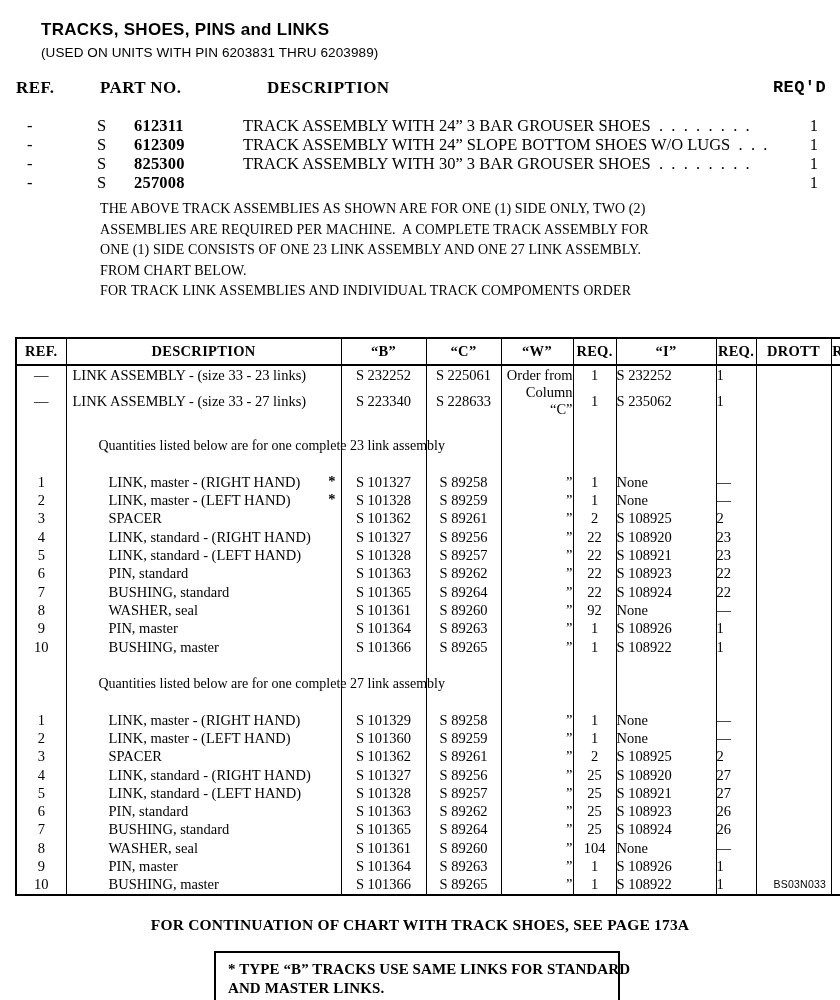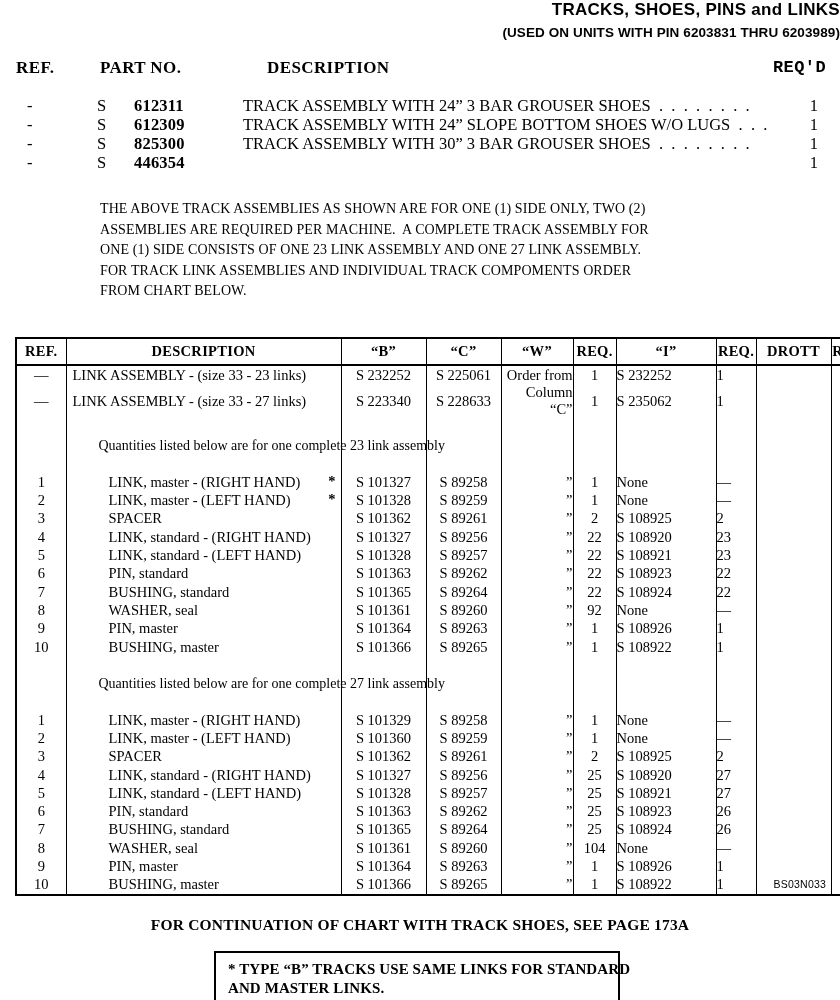--- a/index.html
+++ b/index.html
@@ -11,32 +11,33 @@
     width: 840px;
     height: 1000px;
     position: relative;
     font-family: "Liberation Serif", serif;
     color: #000000;
     overflow: hidden;
   }
 
   
   .title-block {
-    text-align: right;
-    padding-top: 0;
+    text-align: left;
+    padding-top: 20px;
+    margin-left: 41px;
   }
   .doc-title {
     font-family: "Liberation Sans", sans-serif;
     font-weight: bold;
     font-size: 17px;
     letter-spacing: 0.3px;
   }
   .doc-subtitle {
     font-family: "Liberation Sans", sans-serif;
-    font-weight: bold;
+    font-weight: normal;
     font-size: 13.5px;
     margin-top: 5px;
     letter-spacing: 0.1px;
   }
 
   
   .toplist {
     margin-top: 18px;
     width: 840px;
   }
@@ -200,32 +201,32 @@
       <div class="tl-row">
         <span class="tl-ref">-</span>
         <span class="tl-s">S</span>
         <span class="tl-num">825300</span>
         <span class="tl-desc">TRACK ASSEMBLY WITH 30” 3 BAR GROUSER SHOES  .  .  .  .  .  .  .  .</span>
         <span class="tl-qty">1</span>
       </div>
       <div class="tl-row">
         <span class="tl-ref">-</span>
         <span class="tl-s">S</span>
-        <span class="tl-num">446354</span>
+        <span class="tl-num">257008</span>
         <span class="tl-qty">1</span>
       </div>
     </div>
 </div>
 
 <div class="para">
   <div>THE ABOVE TRACK ASSEMBLIES AS SHOWN ARE FOR ONE (1) SIDE ONLY, TWO (2)</div>
   <div>ASSEMBLIES ARE REQUIRED PER MACHINE.  A COMPLETE TRACK ASSEMBLY FOR</div>
   <div>ONE (1) SIDE CONSISTS OF ONE 23 LINK ASSEMBLY AND ONE 27 LINK ASSEMBLY.</div>
+  <div>FROM CHART BELOW.</div>
   <div>FOR TRACK LINK ASSEMBLIES AND INDIVIDUAL TRACK COMPOMENTS ORDER</div>
-  <div>FROM CHART BELOW.</div>
 </div>
 
 <div class="chart-wrap">
   <table class="chart">
     <colgroup>
       <col style="width:50px">
       <col style="width:275px">
       <col style="width:85px">
       <col style="width:75px">
       <col style="width:72px">

